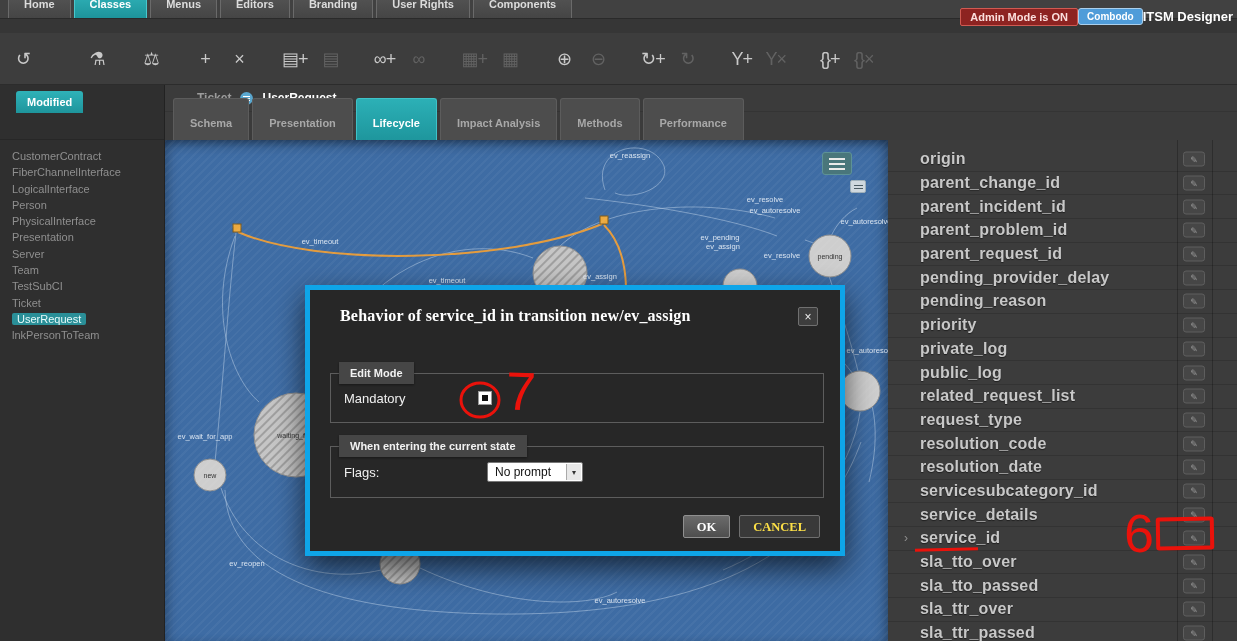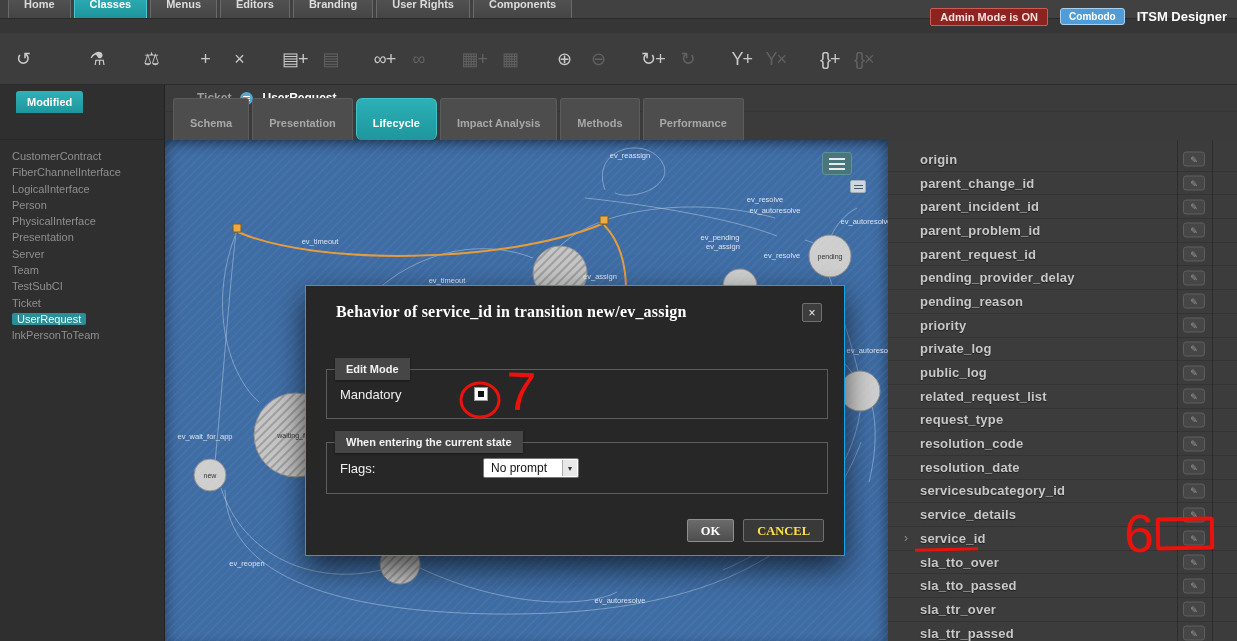--- a/index.html
+++ b/index.html
@@ -8,21 +8,21 @@
   .screen{position:relative;width:1237px;height:641px;background:#363636;overflow:hidden;
           font-family:"Liberation Sans",sans-serif;}
 
   
   .topnav{position:absolute;top:0;left:0;right:0;height:19px;background:#414141;border-bottom:1px solid #2a2a2a;}
   .navtabs{position:absolute;left:8px;bottom:0;display:flex;gap:3px;}
   .navtab{height:30px;line-height:30px;padding:0 15px;background:linear-gradient(#585858,#454545);
           border:1px solid #6a6a6a;border-bottom:none;border-radius:4px 4px 0 0;color:#dcdcdc;
           font-size:11px;font-weight:bold;cursor:pointer;white-space:nowrap;}
   .navtab.active{background:linear-gradient(#33b7bd,#1d949b);border-color:#49c7cd;color:#fff;}
-  .nav-right{position:absolute;right:8px;top:0;height:33px;display:flex;align-items:center;gap:12px;
+  .nav-right{position:absolute;right:2px;top:0;height:33px;display:flex;align-items:center;
              padding-right:2px;white-space:nowrap;}
   .admin-badge{background:#8d2321;border:1px solid #cf5a52;color:#fbdfdd;font-weight:bold;font-size:11px;
                padding:2px 9px;border-radius:2px;}
   .brand-badge{background:#4f9cd9;border:1px solid #aacfec;color:#fff;font-weight:bold;font-size:10px;
                padding:2px 8px;border-radius:3px;cursor:pointer;}
   .app-title{color:#fff;font-weight:bold;font-size:13px;}
 
   
   .toolbar{position:absolute;top:33px;left:0;right:0;height:52px;background:#3d3d3d;
            border-bottom:1px solid #2c2c2c;display:flex;align-items:center;padding-left:12px;}
@@ -51,21 +51,21 @@
               align-items:center;gap:9px;padding-left:32px;border-bottom:1px solid #343434;}
   .bc-parent{color:#9c9c9c;font-weight:bold;font-size:12px;cursor:pointer;}
   .bc-icon{width:13px;height:13px;border-radius:50%;background:#5aa7cf;display:flex;align-items:center;
            justify-content:center;flex:0 0 auto;}
   .bc-icon i{display:block;width:7px;height:1px;background:#fff;box-shadow:0 2px 0 #fff,0 -2px 0 #fff;}
   .bc-current{color:#fff;font-weight:bold;font-size:12px;}
   .main-tabs{position:absolute;top:112px;left:165px;right:0;height:28px;background:#3b3b3b;display:flex;
              align-items:flex-end;gap:3px;padding-left:8px;}
   .mtab{height:42px;line-height:26px;padding:11px 16px;background:#4d4d4d;border:1px solid #5c5c5c;border-bottom:none;
         border-radius:3px 3px 0 0;color:#a8a8a8;font-weight:bold;font-size:11px;cursor:pointer;white-space:nowrap;}
-  .mtab.active{background:linear-gradient(#2cb0b6,#1e969d);color:#fff;border-color:#3fc3c9;border-radius:6px;}
+  .mtab.active{background:linear-gradient(#2cb0b6,#1e969d);color:#fff;border-color:#3fc3c9;}
 
   
   .diagram{position:absolute;top:140px;left:165px;width:723px;bottom:0;background:#3e6ca4;overflow:hidden;
            box-shadow:inset 0 10px 14px -8px rgba(0,0,0,.55),inset -10px 0 14px -8px rgba(0,0,0,.35),
                       inset 10px 0 14px -8px rgba(0,0,0,.3);}
   .diagram::after{content:"";position:absolute;inset:0;pointer-events:none;
            background:repeating-linear-gradient(135deg,rgba(255,255,255,.04) 0 2px,transparent 2px 6px);}
   #diagram-svg{position:absolute;inset:0;width:723px;height:501px;font-family:"Liberation Sans",sans-serif;}
   .dg-menu{position:absolute;top:12px;right:36px;width:30px;height:23px;background:#49767b;border:1px solid #5d9296;
            border-radius:3px;display:flex;flex-direction:column;justify-content:center;align-items:center;gap:3px;
@@ -76,29 +76,29 @@
            cursor:pointer;z-index:5;padding:0;}
   .dg-legend i{display:block;width:9px;height:1px;background:#4a5a62;}
 
   
   .fields-panel{position:absolute;top:140px;left:888px;right:0;bottom:0;background:#3c3c3c;}
   .fields-panel::before{content:"";position:absolute;left:289px;top:0;bottom:0;width:1px;background:rgba(0,0,0,.25);}
   .fields-panel::after{content:"";position:absolute;left:324px;top:0;bottom:0;width:1px;background:rgba(0,0,0,.25);}
   .field-rows{position:absolute;top:8px;left:0;right:0;}
   .field-row{height:23.7px;display:flex;align-items:center;padding-left:32px;position:relative;cursor:pointer;
              border-bottom:1px solid rgba(0,0,0,.14);}
-  .field-row .flabel{font-size:13px;font-weight:bold;color:#c8c8c8;letter-spacing:.2px;
+  .field-row .flabel{font-size:16px;font-weight:bold;color:#c8c8c8;letter-spacing:.2px;
              text-shadow:0 1px 1px rgba(0,0,0,.5);}
   .field-row .marker{position:absolute;left:16px;color:#8e8e8e;font-size:12px;line-height:1;}
   .field-row .pencil{position:absolute;left:295px;top:50%;transform:translateY(-50%);width:22px;height:15px;
              background:#464646;border:1px solid #5e5e5e;border-radius:3px;color:#9b9b9b;font-size:9px;
              line-height:12px;text-align:center;cursor:pointer;padding:0;}
 
   
-  .modal{position:absolute;left:305px;top:285px;width:540px;height:271px;background:#272727;border:1px solid #0ea5e9;
+  .modal{position:absolute;left:305px;top:285px;width:540px;height:271px;background:#272727;border:5px solid #0ea5e9;
          box-shadow:0 12px 28px rgba(0,0,0,.65);z-index:50;}
   .modal-title{font-family:"Liberation Serif",serif;font-weight:bold;font-size:16px;color:#fff;
          padding:17px 60px 0 30px;letter-spacing:.2px;}
   .modal-close{position:absolute;top:17px;right:22px;width:20px;height:19px;background:#3d3d3d;
          border:1px solid #707070;border-radius:2px;color:#eee;font-size:12px;line-height:16px;text-align:center;
          cursor:pointer;padding:0;}
   .fieldset{position:absolute;left:20px;right:16px;border:1px solid #5d5d5d;}
   .fs1{top:83px;height:50px;}
   .fs2{top:156px;height:52px;}
   .legend{position:absolute;top:-12px;left:8px;background:#464646;color:#f2f2f2;font-size:11px;font-weight:bold;

